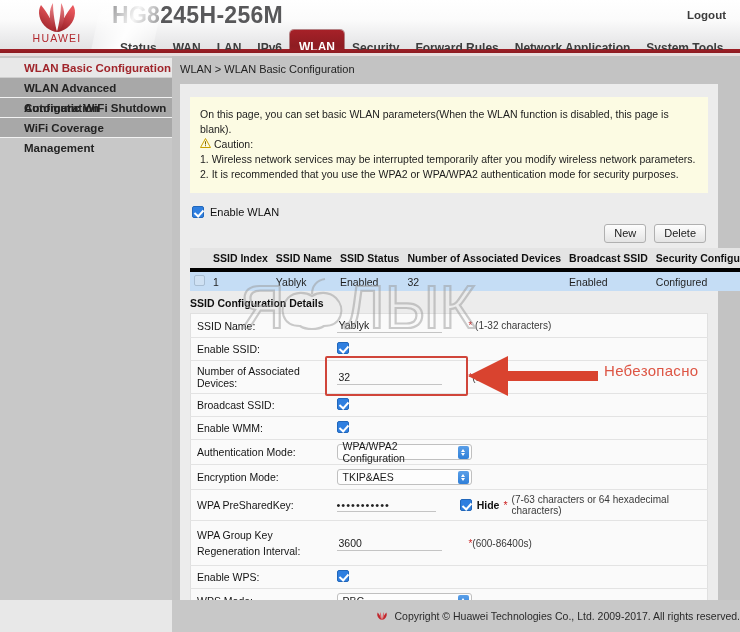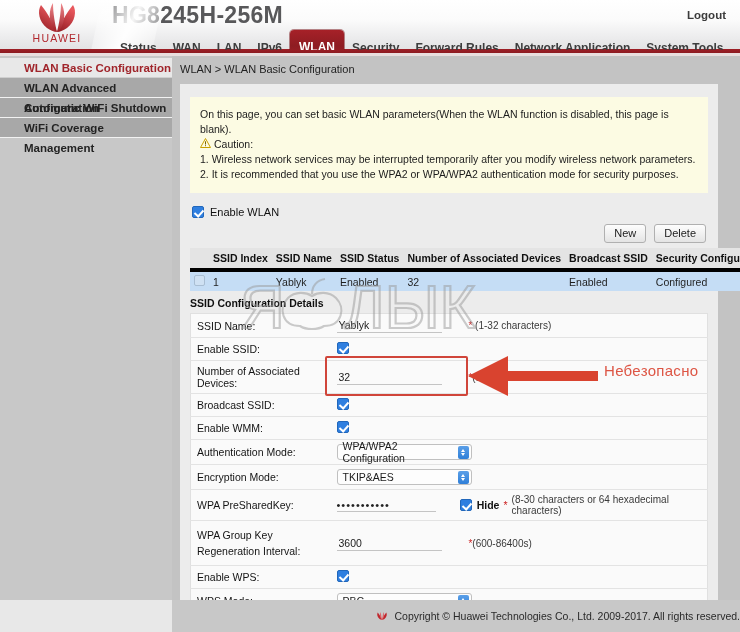--- a/index.html
+++ b/index.html
@@ -412,21 +412,21 @@
               </td>
             </tr>
             <tr>
               <td class="lbl-cell">WPA PreSharedKey:</td>
               <td class="val-cell">
                 <span style="display:inline-flex;align-items:center;">
                   <span class="dots" style="display:inline-block;width:110px;border-bottom:1px solid #c4c4c4;">•••••••••••</span>
                   <span class="cb" style="margin-left:24px"></span>
                   <span style="margin-left:5px;font-weight:bold;color:#111">Hide</span>
                   <span class="star" style="margin-left:4px">*</span>
-                  <span class="hint" style="margin-left:4px">(8-30 characters or 64 hexadecimal characters)</span>
+                  <span class="hint" style="margin-left:4px">(7-63 characters or 64 hexadecimal characters)</span>
                 </span>
               </td>
             </tr>
             <tr>
               <td class="lbl-cell" style="padding-top:6px;padding-bottom:6px;line-height:16px">WPA Group Key Regeneration Interval:</td>
               <td class="val-cell">
                 <input class="txtin" style="width: 105px;" value="3600">
                 <span class="hint" style="margin-left:24px"><span class="star">*</span><span>(600-86400s)</span></span>
               </td>
             </tr>

